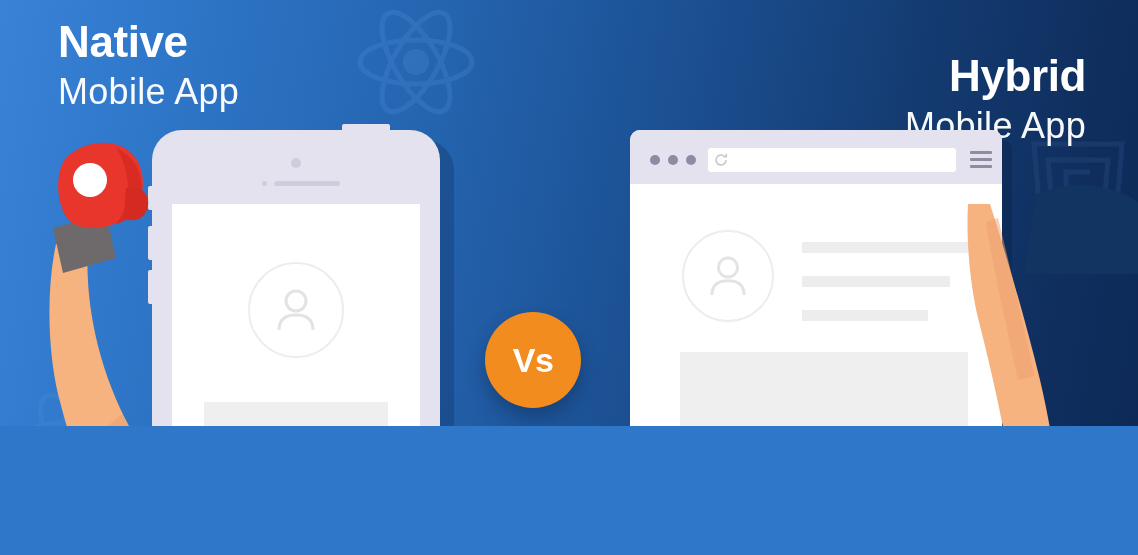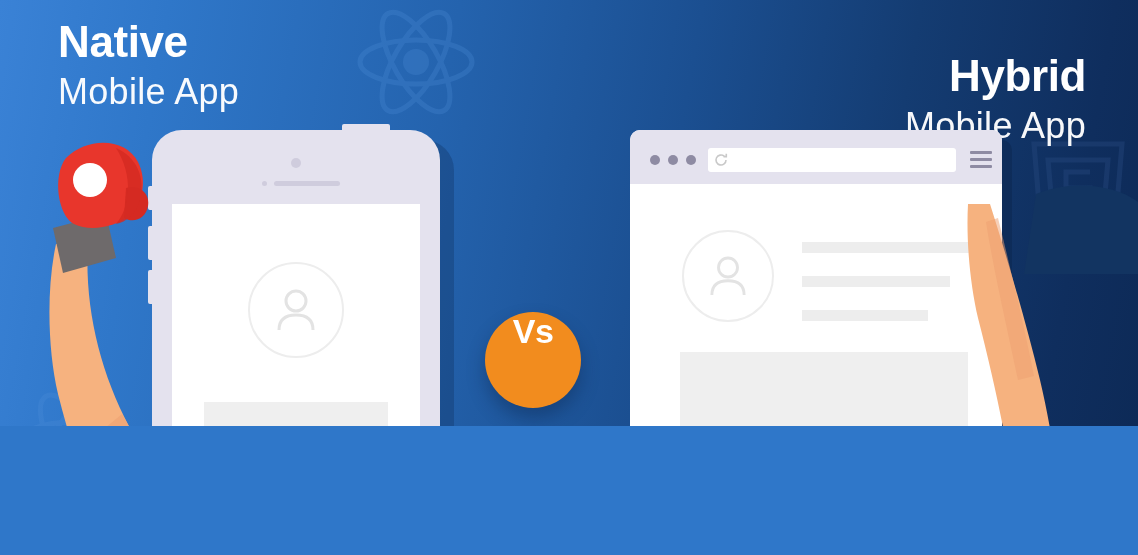--- a/index.html
+++ b/index.html
@@ -44,21 +44,21 @@
     font-size:36px; font-weight:300; letter-spacing:0.3px;
     line-height:48px; opacity:.97;
   }
 
   
   #vs-badge {
     position:absolute; left:485px; top:312px;
     width:96px; height:96px; border-radius:50%;
     background:#F28C1E;
     box-shadow:0 10px 18px rgba(8,30,62,.34);
-    display:flex; justify-content:center;
+    display:flex; align-items:center; justify-content:center;
     z-index:40;
   }
   #vs-label {
     color:#FFFFFF; font-size:34px; font-weight:bold; letter-spacing:-.5px;
   }
 
   
   #phone {
     position:absolute; left:152px; top:130px;
     width:288px; height:460px;

